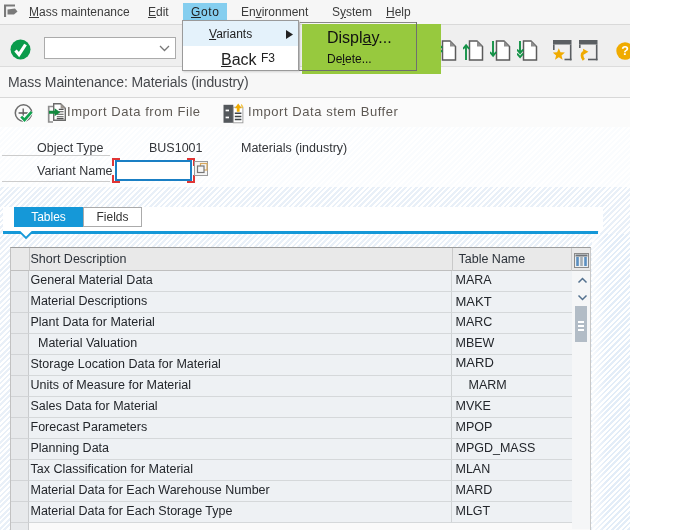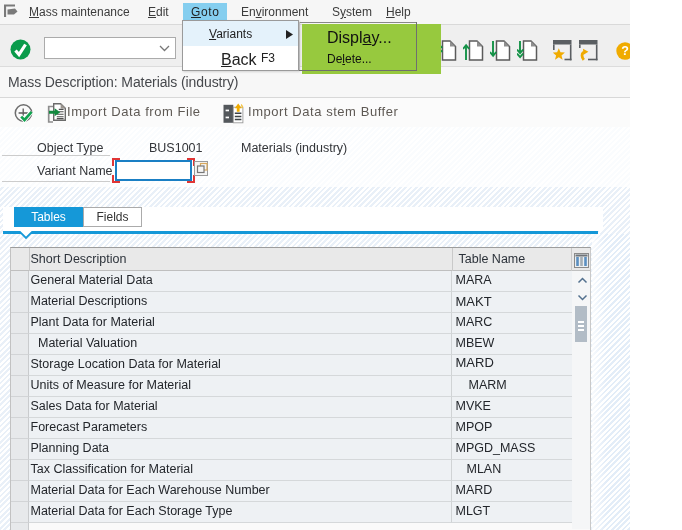--- a/index.html
+++ b/index.html
@@ -158,21 +158,21 @@
           <g transform="rotate(315)">
             <rect x="-1.5" y="-7.2" width="3" height="3.4"></rect>
           </g>
           <circle r="5.6"></circle>
           <circle r="2.2" fill="#efefef"></circle>
         </g>
       </g>
   </svg>
 
   <div id="titlebar" class="abs"></div>
-  <div id="titletext" class="abs">Mass Description: Materials (industry)</div>
+  <div id="titletext" class="abs">Mass Maintenance: Materials (industry)</div>
 
   <div id="apptb" class="abs"></div>
   <svg class="abs" style="left:13px;top:103px" width="22" height="21" viewBox="0 0 22 21">
     <circle cx="10.5" cy="10" r="8.2" fill="none" stroke="#6e6e6e" stroke-width="1.5"></circle>
     <path d="M10.2,5.4 L10.2,14.6 M5.6,10 L14.8,10" stroke="#5a5a5a" stroke-width="1.3"></path>
     <path d="M8.2,13.6 L11.5,17 L18.6,8.8" fill="none" stroke="#fff" stroke-width="4.4"></path>
     <path d="M8.2,13.6 L11.5,17 L18.6,8.8" fill="none" stroke="#12a24f" stroke-width="2.7"></path>
   </svg>
   <svg class="abs" style="left:47px;top:102px" width="20" height="22" viewBox="0 0 20 22">
     <path d="M6,20 L1.7,20 L1.7,4.5 L6,4.5" fill="none" stroke="#8e8e8e" stroke-width="1.7"></path>
@@ -292,21 +292,21 @@
         <div style="position:absolute;left:444.5px;top:149px;font-size:12.5px;color:#23262b;">MPOP</div>
     <div style="position:absolute;left:0;top:168px;width:18px;height:21px;background:#e7e9eb;border-bottom:1px solid #d2d4d6;border-right:1px solid #c9cbcd;box-sizing:border-box;"></div>
         <div style="position:absolute;left:18px;top:168px;width:423px;height:21px;background:#eef1f4;border-bottom:1px solid #d5d8da;border-right:1px solid #d0d3d5;box-sizing:border-box;"></div>
         <div style="position:absolute;left:441px;top:168px;width:120px;height:21px;background:#eef1f4;border-bottom:1px solid #d5d8da;box-sizing:border-box;"></div>
         <div style="position:absolute;left:19.5px;top:170px;font-size:12.5px;color:#23262b;">Planning Data</div>
         <div style="position:absolute;left:444.5px;top:170px;font-size:12.5px;color:#23262b;">MPGD_MASS</div>
     <div style="position:absolute;left:0;top:189px;width:18px;height:21px;background:#e7e9eb;border-bottom:1px solid #d2d4d6;border-right:1px solid #c9cbcd;box-sizing:border-box;"></div>
         <div style="position:absolute;left:18px;top:189px;width:423px;height:21px;background:#eef1f4;border-bottom:1px solid #d5d8da;border-right:1px solid #d0d3d5;box-sizing:border-box;"></div>
         <div style="position:absolute;left:441px;top:189px;width:120px;height:21px;background:#eef1f4;border-bottom:1px solid #d5d8da;box-sizing:border-box;"></div>
         <div style="position:absolute;left:19.5px;top:191px;font-size:12.5px;color:#23262b;">Tax Classification for Material</div>
-        <div style="position:absolute;left:444.5px;top:191px;font-size:12.5px;color:#23262b;margin-left:11px;">MLAN</div>
+        <div style="position:absolute;left:444.5px;top:191px;font-size:12.5px;color:#23262b;">MLAN</div>
     <div style="position:absolute;left:0;top:210px;width:18px;height:21px;background:#e7e9eb;border-bottom:1px solid #d2d4d6;border-right:1px solid #c9cbcd;box-sizing:border-box;"></div>
         <div style="position:absolute;left:18px;top:210px;width:423px;height:21px;background:#eef1f4;border-bottom:1px solid #d5d8da;border-right:1px solid #d0d3d5;box-sizing:border-box;"></div>
         <div style="position:absolute;left:441px;top:210px;width:120px;height:21px;background:#eef1f4;border-bottom:1px solid #d5d8da;box-sizing:border-box;"></div>
         <div style="position:absolute;left:19.5px;top:212px;font-size:12.5px;color:#23262b;">Material Data for Each Warehouse Number</div>
         <div style="position:absolute;left:444.5px;top:212px;font-size:12.5px;color:#23262b;">MARD</div>
     <div style="position:absolute;left:0;top:231px;width:18px;height:21px;background:#e7e9eb;border-bottom:1px solid #d2d4d6;border-right:1px solid #c9cbcd;box-sizing:border-box;"></div>
         <div style="position:absolute;left:18px;top:231px;width:423px;height:21px;background:#eef1f4;border-bottom:1px solid #d5d8da;border-right:1px solid #d0d3d5;box-sizing:border-box;"></div>
         <div style="position:absolute;left:441px;top:231px;width:120px;height:21px;background:#eef1f4;border-bottom:1px solid #d5d8da;box-sizing:border-box;"></div>
         <div style="position:absolute;left:19.5px;top:233px;font-size:12.5px;color:#23262b;">Material Data for Each Storage Type</div>
         <div style="position:absolute;left:444.5px;top:233px;font-size:12.5px;color:#23262b;">MLGT</div>

